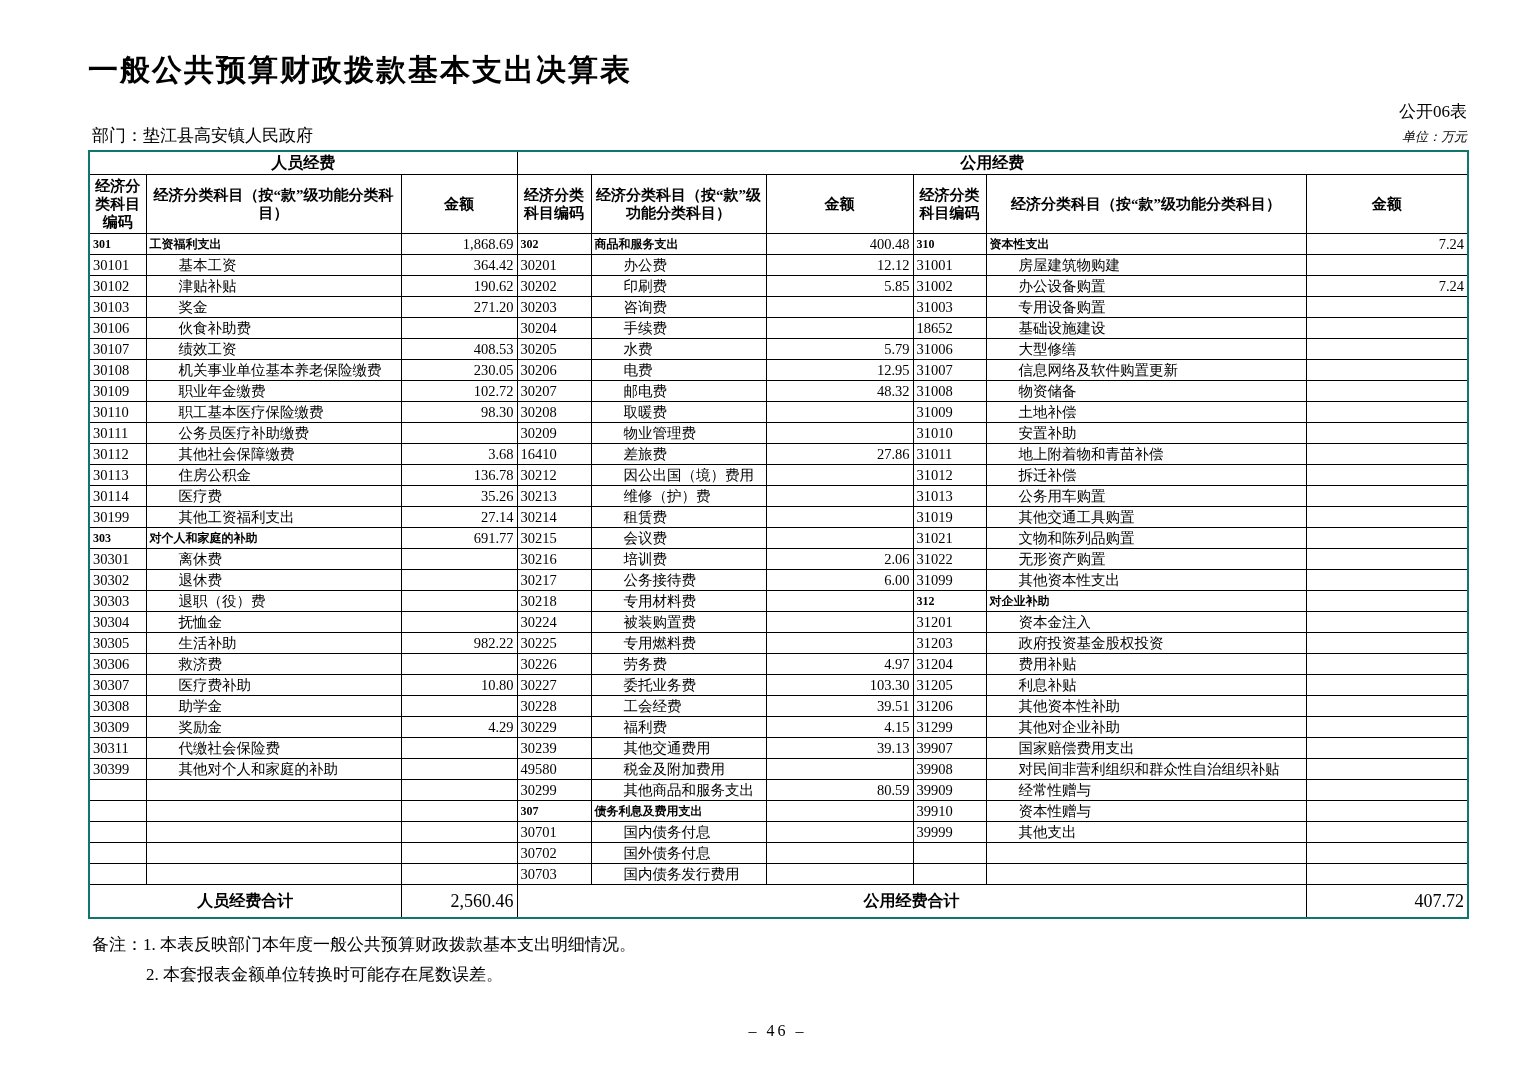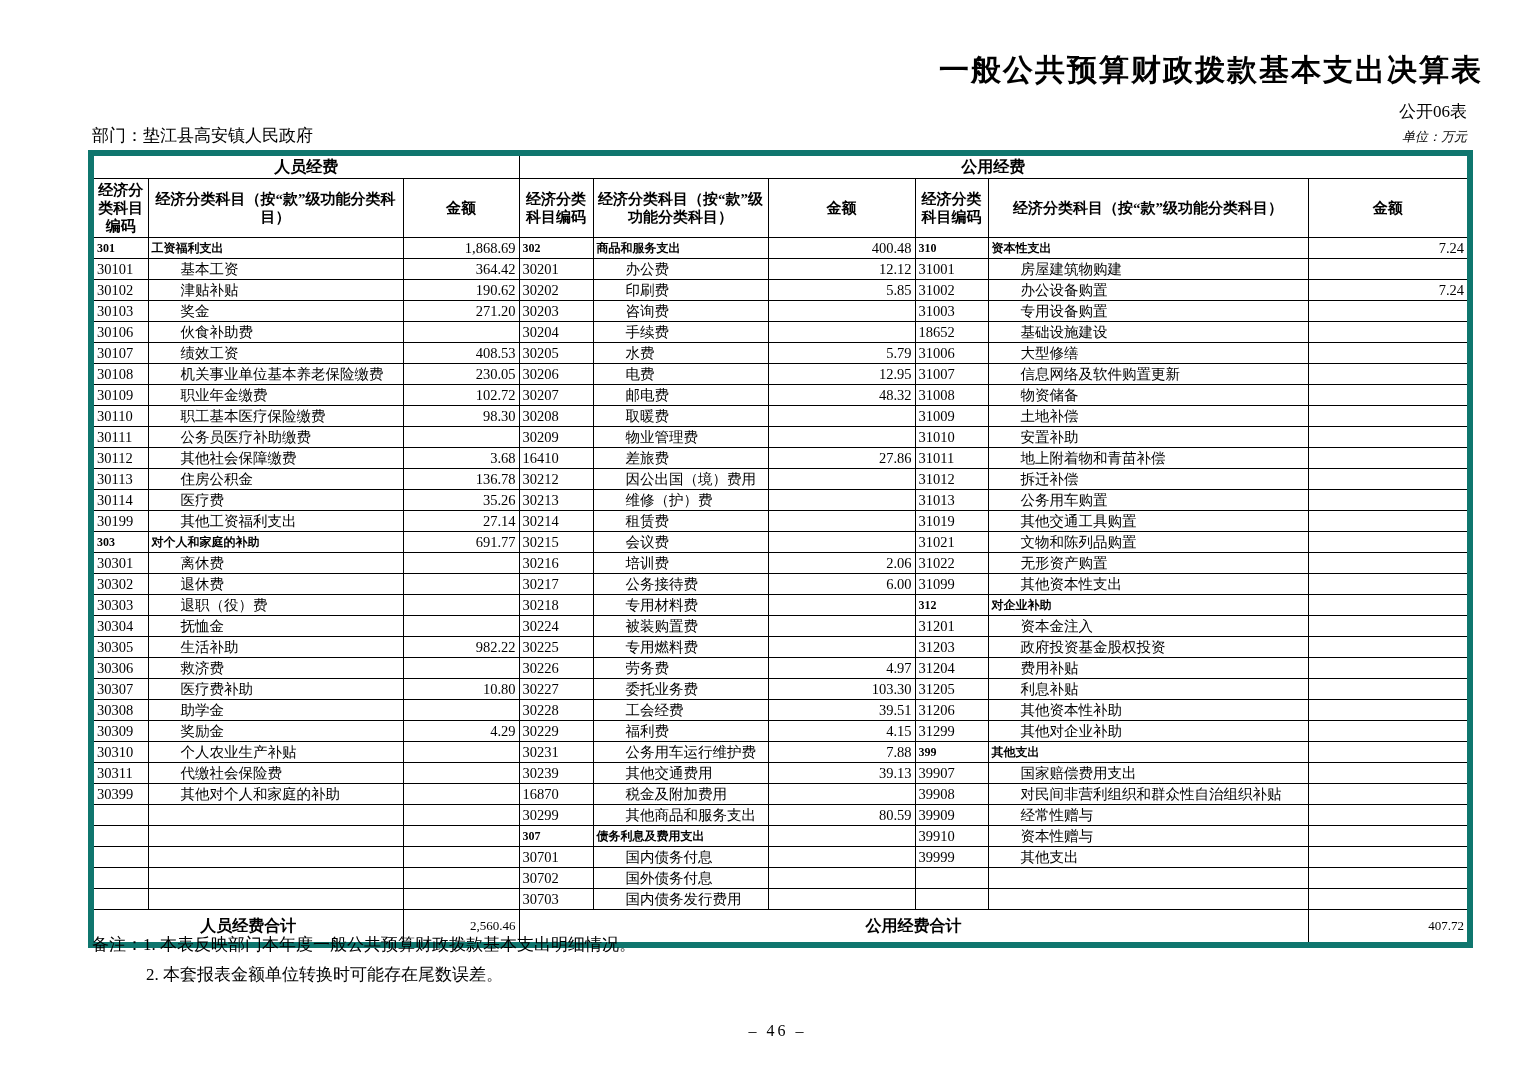--- a/index.html
+++ b/index.html
@@ -2,55 +2,55 @@
 <html><head>
 <meta charset="utf-8">
 <style>
   html,body { margin:0; padding:0; background:#ffffff; }
   .page {
     position:relative; width:1515px; height:1069px; background:#ffffff;
     font-family:"Liberation Serif","DejaVu Serif",serif; color:#000;
     overflow:hidden;
   }
   .page-title {
-    position:absolute; top:50px; left:104px; width:1379px;
-    text-align:right; font-size:30px; font-weight:bold; letter-spacing:2px;
+    position:absolute; top:50px; left:88px; width:1379px;
+    text-align:left; font-size:30px; font-weight:bold; letter-spacing:2px;
   }
   .table-code {
     position:absolute; top:100px; right:48px; font-size:17px;
   }
   .dept-label {
     position:absolute; top:124px; left:92px; font-size:17px;
   }
   .unit-label {
     position:absolute; top:128px; right:48px; font-size:13px;font-style:italic;
   }
   table.budget {
     position:absolute; left:88px; top:150px; width:1379px;
     border-collapse:collapse; table-layout:fixed;
-    border:6px solid #0f766e;
+    border:2px solid #0f766e;
   }
   table.budget td, table.budget th {
     border:1px solid #000; padding:0 3px; overflow:hidden;
     font-size:14.5px; font-weight:normal; vertical-align:middle;
   }
   tr.group-row td { height:22px; text-align:center; font-weight:bold; font-size:16px; }
   tr.header-row td {
     height:58px; text-align:center; font-weight:bold; font-size:15px;
     white-space:normal; word-break:break-all; line-height:1.2; padding:0 4px;
   }
   tr.body-row td { height:20px; white-space:nowrap; }
   td.code { text-align:left; padding-left:3px; }
   td.name { text-align:left; }
   td.name.indent { padding-left:32px; }
   td.amount { text-align:right; padding-right:5px; }
   tr.body-row td.cat { font-weight:bold; font-size:12px; }
   tr.total-row td { height:32px; }
   tr.total-row td.label { text-align:center; font-weight:bold; font-size:16px; }
-  tr.total-row td.amount { font-size:13px;margin-top:18px; }
+  tr.total-row td.amount { font-size:18px;margin-top:18px; }
   .notes { position:absolute; left:92px; top:930px; font-size:17px; line-height:1.75; }
   .note-line2 { padding-left:54px; }
   .page-number {
     position:absolute; left:88px; top:1022px; width:1379px;
     text-align:center; font-size:16px; letter-spacing:3px;
   }
 </style>
 </head>
 <body>
 
@@ -350,46 +350,35 @@
           <td class="name indent">奖励金</td>
           <td class="amount">4.29</td>
           <td class="code">30229</td>
           <td class="name indent">福利费</td>
           <td class="amount">4.15</td>
           <td class="code">31299</td>
           <td class="name indent">其他对企业补助</td>
           <td class="amount"></td>
         </tr>
         <tr class="body-row">
-          <td class="code">30310</td>
-          <td class="name indent">个人农业生产补贴</td>
-          <td class="amount"></td>
-          <td class="code">30231</td>
-          <td class="name indent">公务用车运行维护费</td>
-          <td class="amount">7.88</td>
-          <td class="code cat">399</td>
-          <td class="name cat">其他支出</td>
-          <td class="amount"></td>
-        </tr>
-        <tr class="body-row">
           <td class="code">30311</td>
           <td class="name indent">代缴社会保险费</td>
           <td class="amount"></td>
           <td class="code">30239</td>
           <td class="name indent">其他交通费用</td>
           <td class="amount">39.13</td>
           <td class="code">39907</td>
           <td class="name indent">国家赔偿费用支出</td>
           <td class="amount"></td>
         </tr>
         <tr class="body-row">
           <td class="code">30399</td>
           <td class="name indent">其他对个人和家庭的补助</td>
           <td class="amount"></td>
-          <td class="code">16870</td>
+          <td class="code">49580</td>
           <td class="name indent">税金及附加费用</td>
           <td class="amount"></td>
           <td class="code">39908</td>
           <td class="name indent">对民间非营利组织和群众性自治组织补贴</td>
           <td class="amount"></td>
         </tr>
         <tr class="body-row">
           <td class="code"></td>
           <td class="name"></td>
           <td class="amount"></td>

